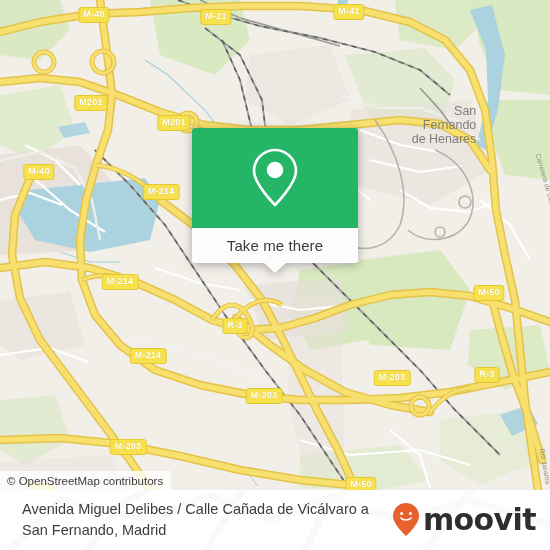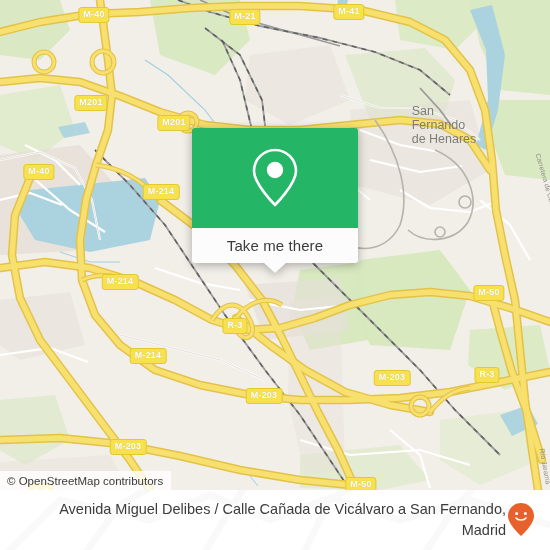--- a/index.html
+++ b/index.html
@@ -34,21 +34,21 @@
     letter-spacing: .2px;
     text-shadow: 0 0 1px rgba(0,0,0,.18);
     white-space: nowrap;
     transform: translate(-50%, -50%);
     font-family: "Liberation Sans", sans-serif;
   }
   
   .place-label {
     position: absolute;
     transform: translate(-50%, -50%);
-    text-align: left;
+    text-align: right;
     color: #7d7d79;
     font-size: 12.5px;
     line-height: 14px;
     white-space: pre;
     font-family: "Liberation Sans", sans-serif;
   }
   .street-label {
     position: absolute;
     color: #8e8e88;
     font-size: 7px;
@@ -123,21 +123,20 @@
   #footer-watermark {
     position: absolute; left: 0; top: -490px;
     opacity: .055;
   }
   #footer-inner {
     position: relative;
     height: 60px;
     display: flex;
     align-items: center;
     padding: 0 10px 0 22px;
-    text-align: right;
   }
   #footer-title {
     flex: 1;
     color: #3c3c3c;
     font-size: 14.5px;
     line-height: 21px;
     font-family: "Liberation Sans", sans-serif;
   }
   #brand {
     display: flex;
@@ -302,21 +301,21 @@
 
       </g>
     </svg>
 
     <div class="place-label" style="left:444px; top:125px;">San<br>Fernando<br>de Henares</div>
 
     <div class="street-label" style="left:538px; top:150px; transform: rotate(74deg);">Carretera de Coslada</div>
     <div class="street-label" style="left:542px; top:445px; transform: rotate(80deg);">Río Jarama</div>
 
     <div class="shield" style="left:94px;  top:15px;">M-40</div>
-    <div class="shield" style="left:245px; top:17px;">M-21</div>
+    <div class="shield" style="left:216px; top:17px;">M-21</div>
     <div class="shield" style="left:349px; top:12px;">M-41</div>
     <div class="shield" style="left:91px;  top:103px;">M201</div>
     <div class="shield" style="left:174px; top:123px;">M201</div>
     <div class="shield" style="left:39px;  top:172px;">M-40</div>
     <div class="shield" style="left:161px; top:192px;">M-214</div>
     <div class="shield" style="left:120px; top:282px;">M-214</div>
     <div class="shield" style="left:235px; top:326px;">R-3</div>
     <div class="shield" style="left:489px; top:293px;">M-50</div>
     <div class="shield" style="left:148px; top:356px;">M-214</div>
     <div class="shield" style="left:392px; top:378px;">M-203</div>
@@ -354,17 +353,18 @@
     </svg>
     <div id="footer-inner">
       <div id="footer-title">Avenida Miguel Delibes / Calle Cañada de Vicálvaro a San Fernando, Madrid</div>
       <div id="brand">
         <svg width="30" height="36" viewBox="0 0 30 36">
           <path d="M15 1 C7.8 1 2 6.8 2 14 C2 22.5 15 34 15 34 C15 34 28 22.5 28 14 C28 6.8 22.2 1 15 1 Z" fill="#e8602c"></path>
           <circle cx="10.6" cy="11.6" r="1.5" fill="#ffffff"></circle>
           <circle cx="19.4" cy="11.6" r="1.5" fill="#ffffff"></circle>
           <path d="M10 16 C11.8 18.6 18.2 18.6 20 16" fill="none" stroke="#ffffff" stroke-width="1.6" stroke-linecap="round"></path>
         </svg>
+        <span id="brand-wordmark">moovit</span>
       </div>
     </div>
   </div>
 
 </div>
 
 </body></html>

